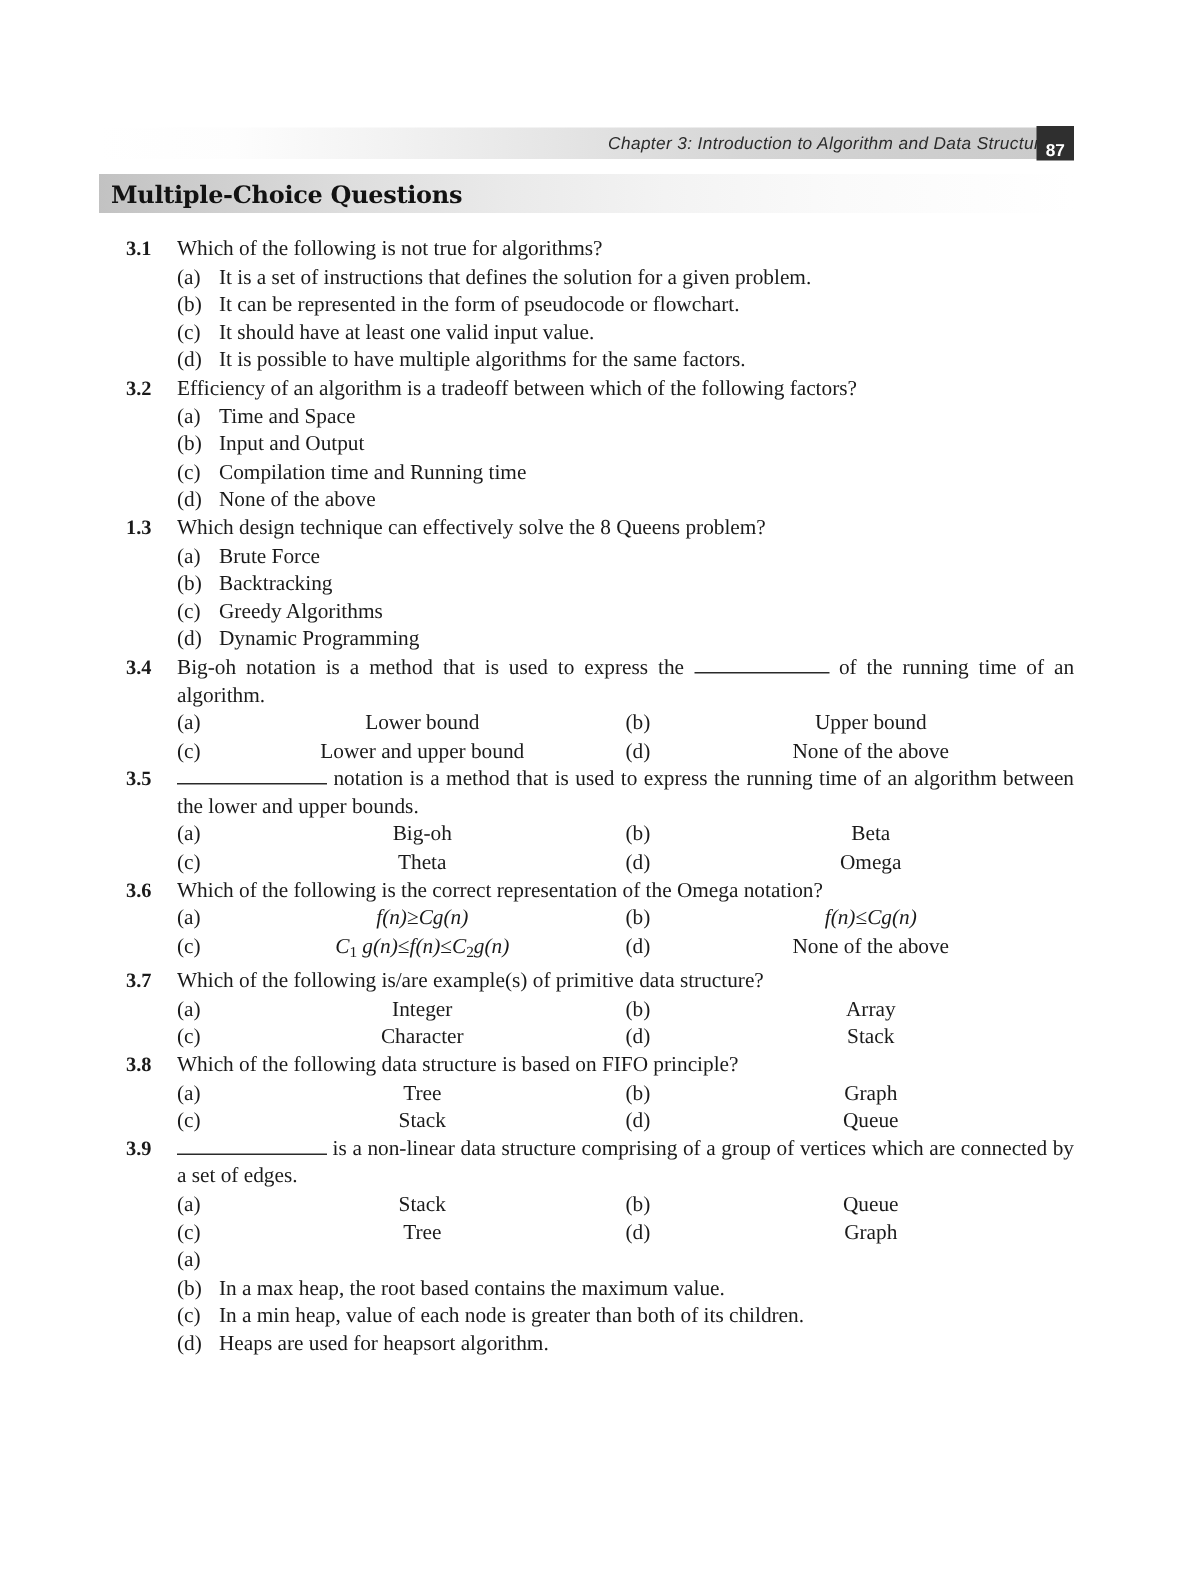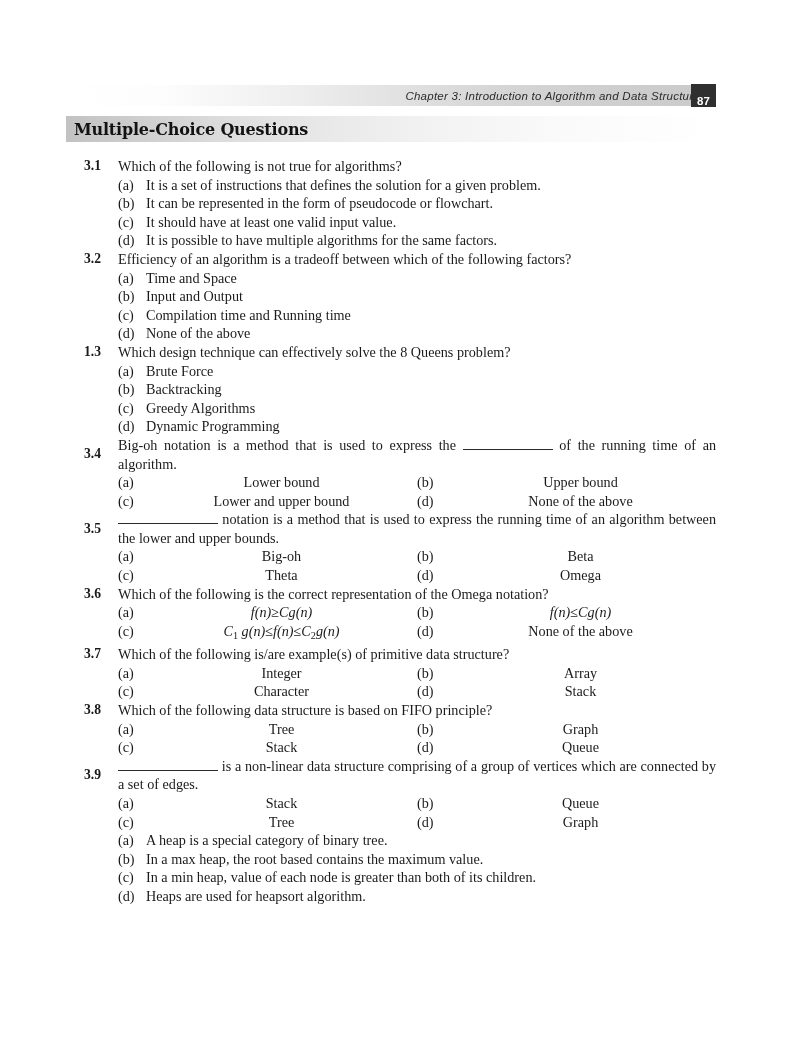--- a/index.html
+++ b/index.html
@@ -103,21 +103,21 @@
     left: 84px;
     top: 157px;
     width: 632px;
   }
   .question {
     position: relative;
     margin-bottom: 0px;
   }
   .qhead {
     display: flex;
-    align-items: center;
+    align-items: flex-start;
     font-size: 14.2px;
     line-height: 18.6px;
   }
   .qnum {
     flex: 0 0 auto;
     width: 30px;
     font-weight: bold;
     font-size: 13.6px;
     text-align: left;
     padding-top: 0px;
@@ -465,21 +465,20 @@
           </div>
         </div>
       </div>
     </div>
 
     <div class="question">
       <div class="opts">
         <div class="opt-row">
           <div class="opt">
             <span class="opt-label">(a)</span>
-            <span class="opt-text">A heap is a special category of binary tree.</span>
           </div>
         </div>
         <div class="opt-row">
           <div class="opt">
             <span class="opt-label">(b)</span>
             <span class="opt-text">In a max heap, the root based contains the maximum value.</span>
           </div>
         </div>
         <div class="opt-row">
           <div class="opt">

